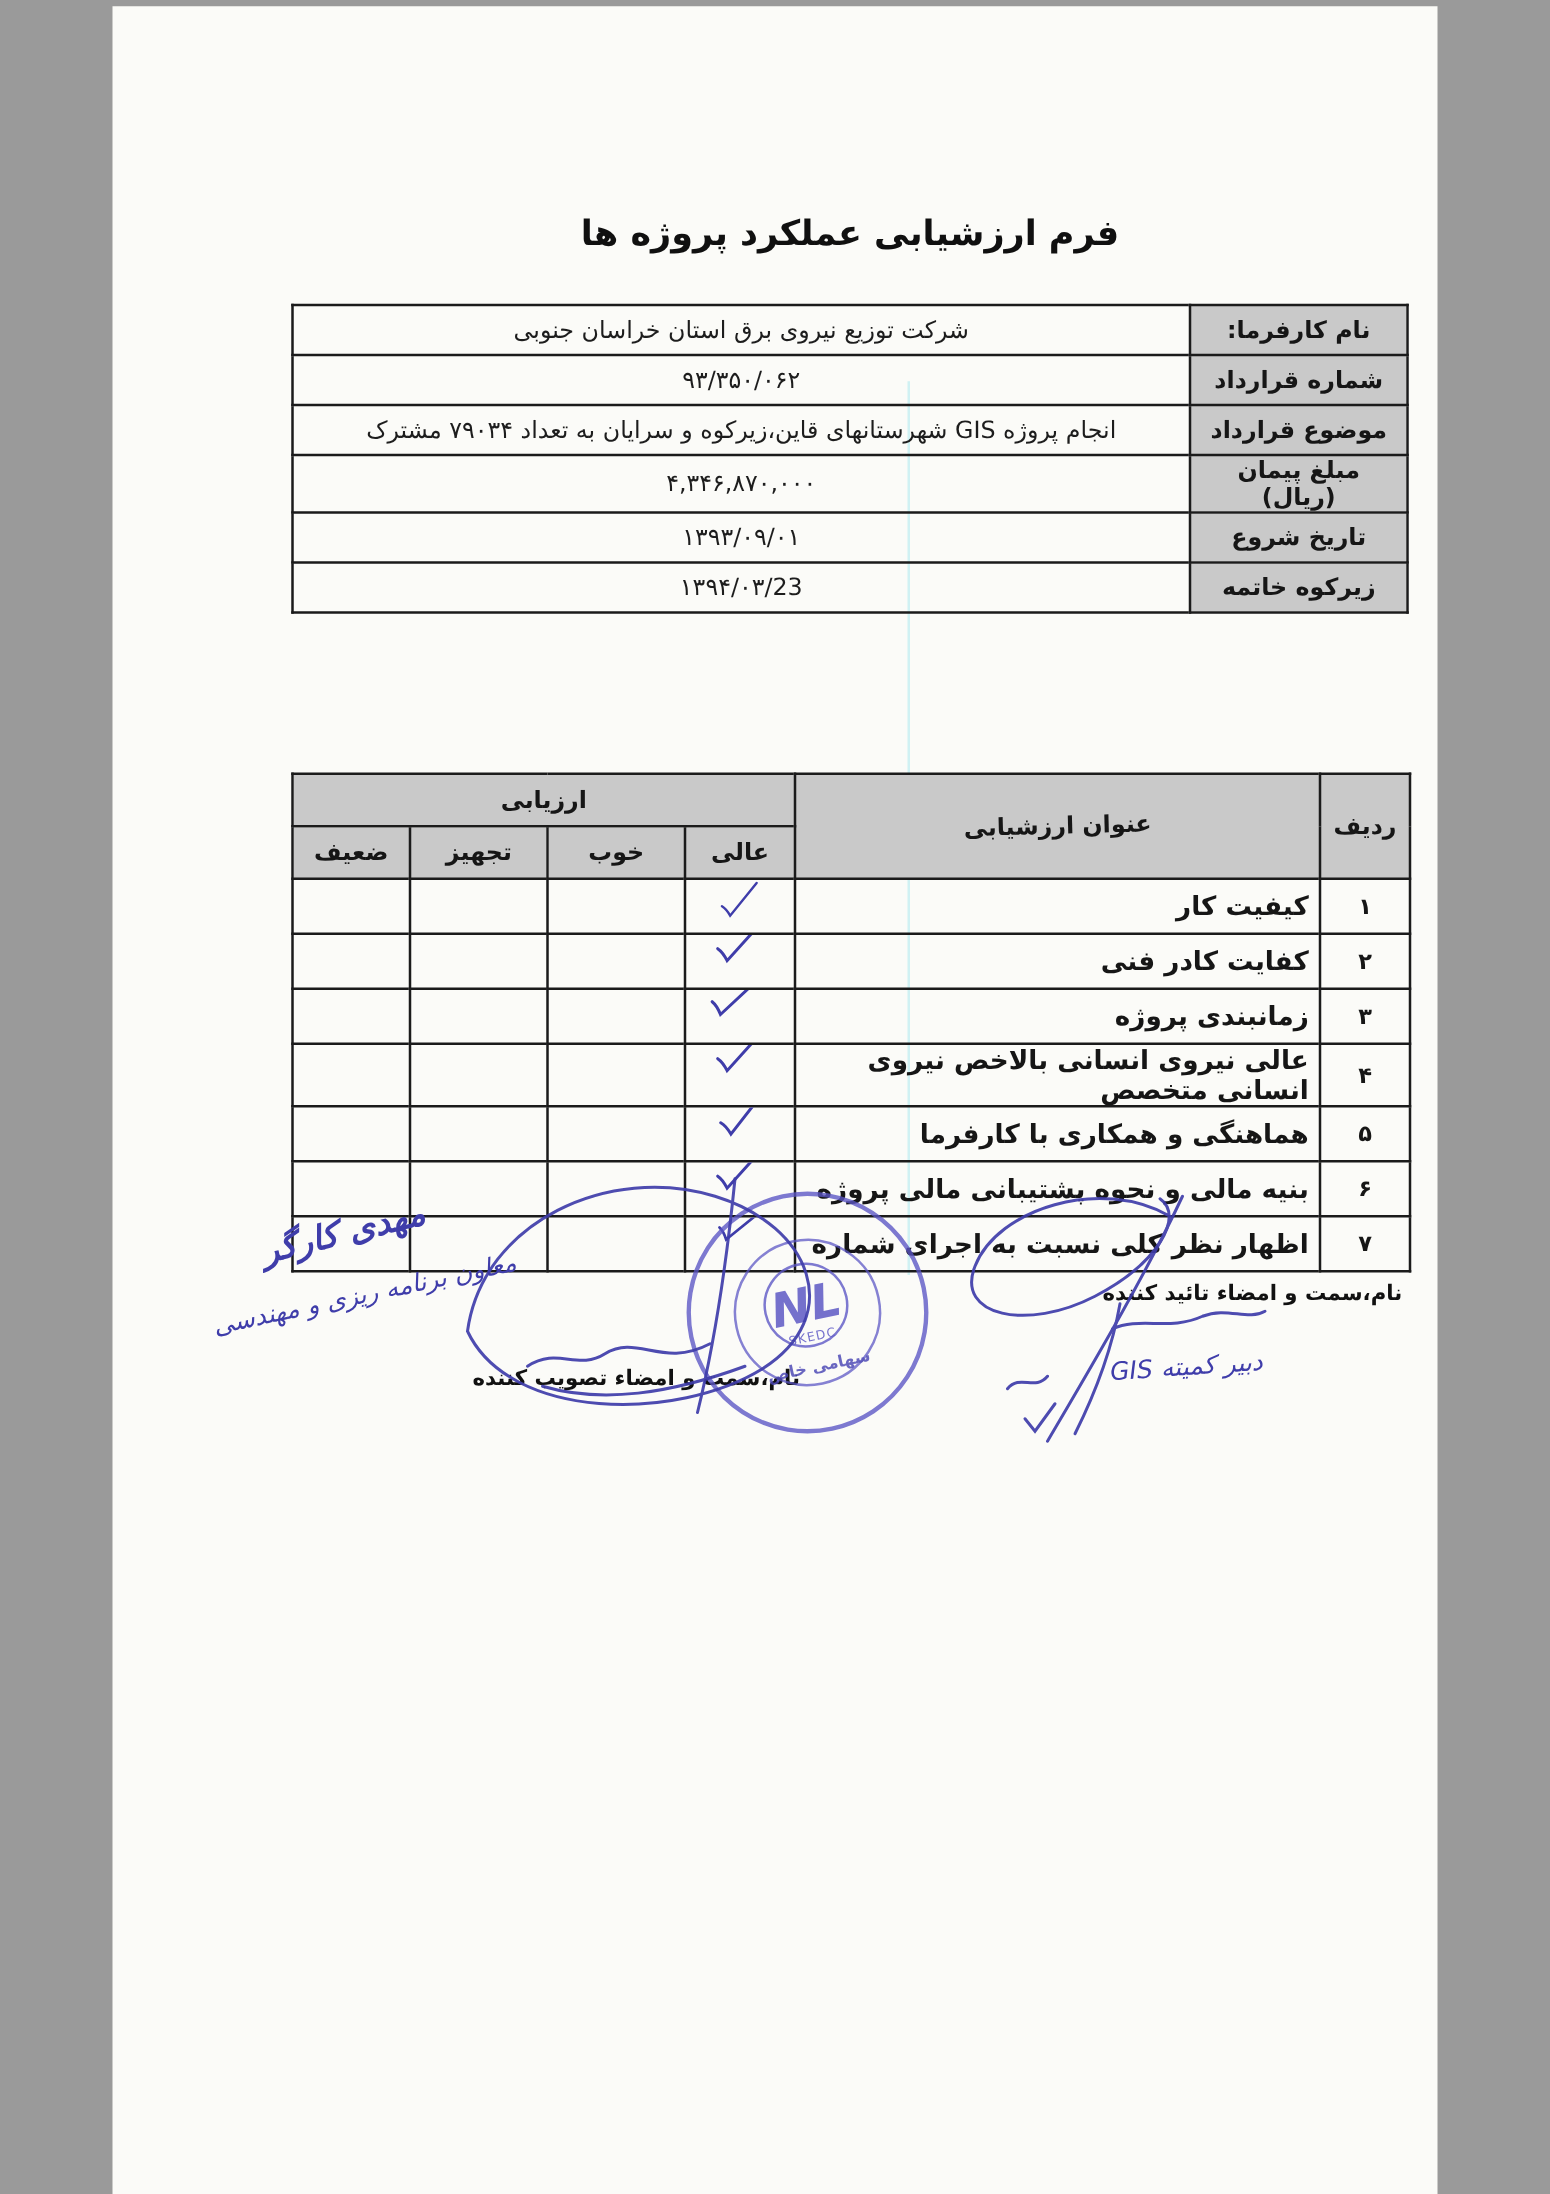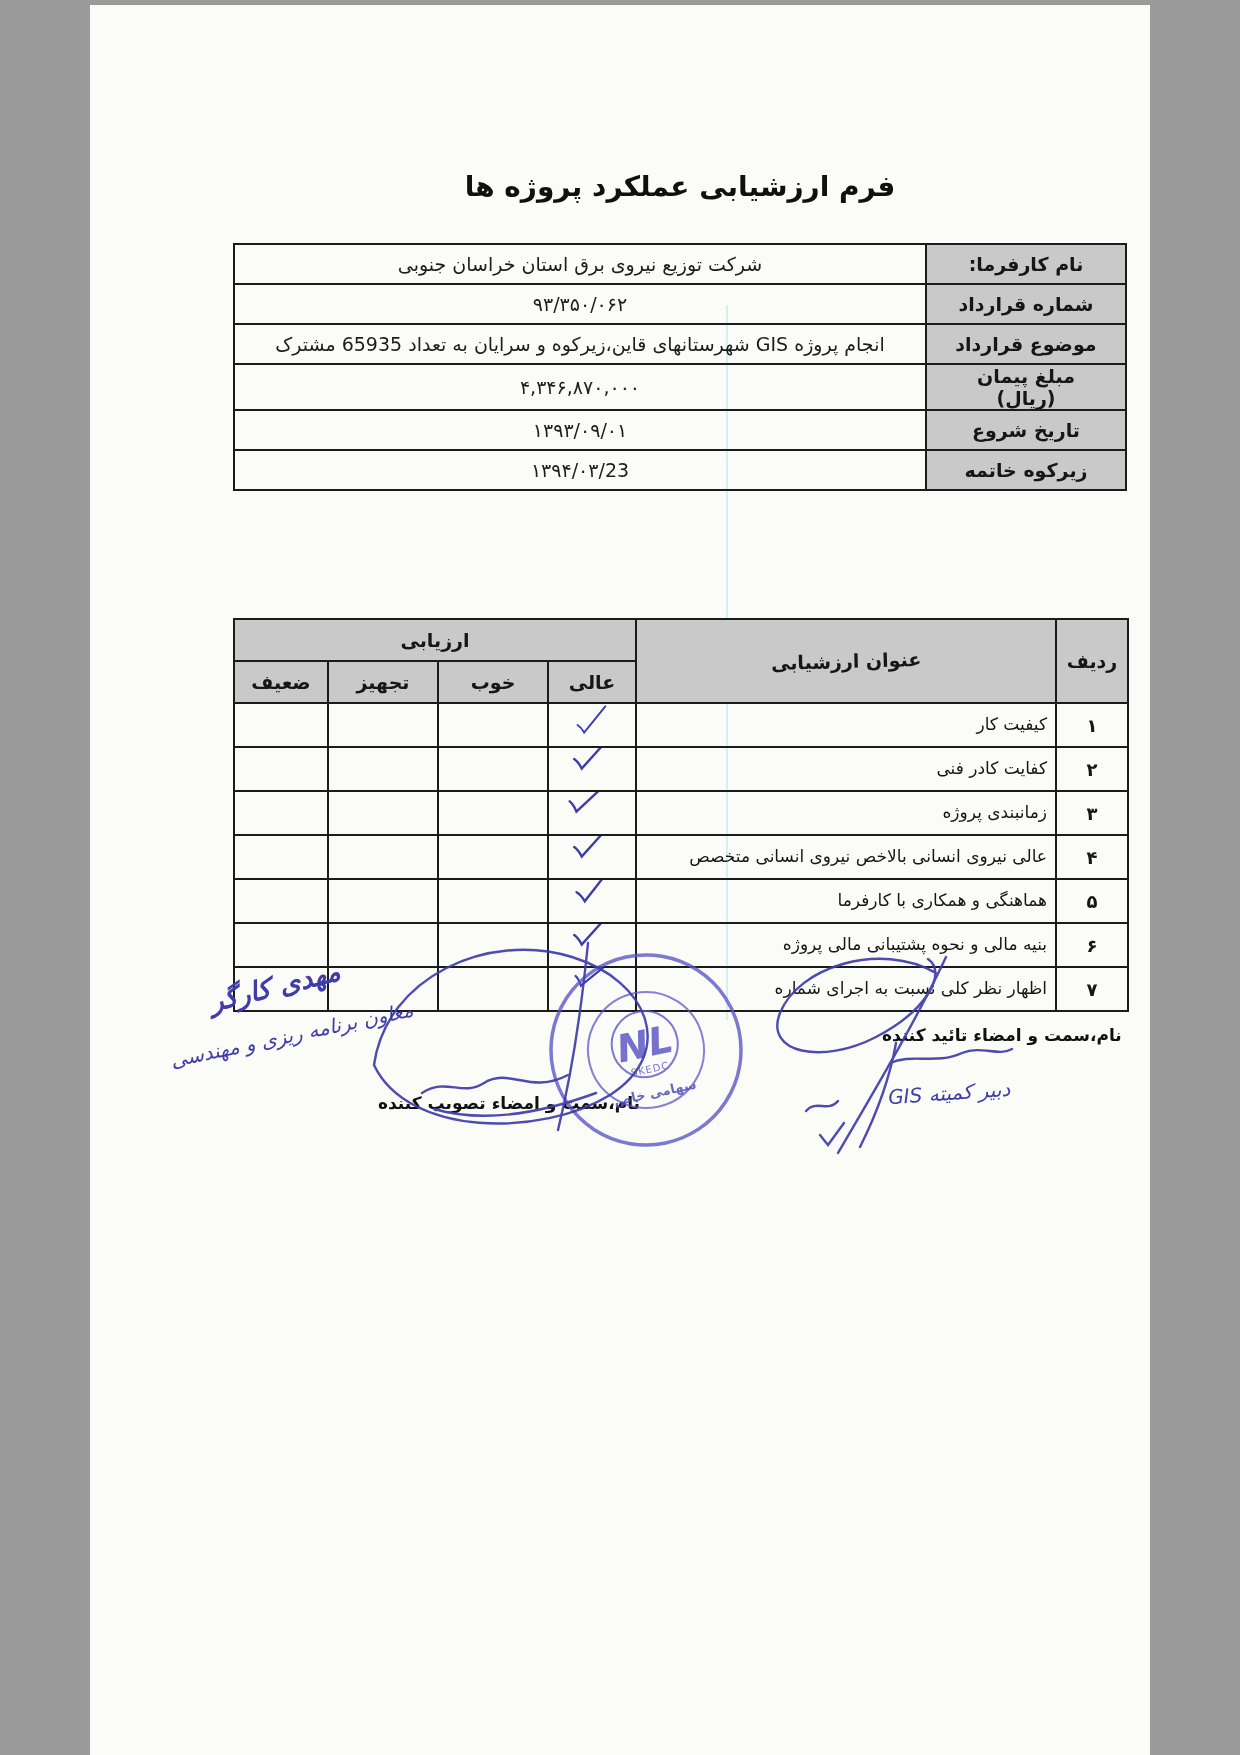--- a/index.html
+++ b/index.html
@@ -16,31 +16,31 @@
     position:absolute;top:165px;left:143px;width:894px;margin:0;
     text-align:center;font-size:28px;font-weight:bold;letter-spacing:.5px;color:#101010;
   }
 
   table{border-collapse:collapse;table-layout:fixed;}
   td,th{border:2px solid #1b1b1b;overflow:hidden;}
 
   
   .contract-table{position:absolute;top:238px;left:143px;width:894px;}
   .contract-table td{height:38px;}
-  .lblcell{background:#c9c9c9;width:160px;font-weight:bold;font-size:19px;text-align:center;padding:0 19px;}
+  .lblcell{background:#c9c9c9;width:160px;font-weight:bold;font-size:19px;text-align:center;padding:0 6px;}
   .valcell{font-size:19px;text-align:center;padding:0 10px;color:#1d1d1d;}
 
   
   .eval-table{position:absolute;top:613px;left:143px;width:894px;}
   .eval-table thead th{background:#c9c9c9;font-size:19px;font-weight:bold;}
   .eval-table thead tr{height:42px;}
   .eval-table tbody tr{height:44px;}
   th.tilt span{display:inline-block;transform:rotate(-1.5deg);}
   .row-num{text-align:center;font-weight:bold;font-size:18px;}
-  .row-title{font-weight:normal;font-size:17px;text-align:right;padding:0 8px;line-height:1.15;}
+  .row-title{font-weight:bold;font-size:21px;text-align:right;padding:0 8px;line-height:1.15;}
   .rate-cell{position:relative;}
   .check{position:absolute;left:50%;top:-14px;transform:translateX(-50%) rotate(-3deg);}
   .eval-table tbody tr:nth-child(1) .check{top:-4px;transform:translateX(-50%) scale(.82) rotate(-6deg);}
   .eval-table tbody tr:nth-child(3) .check{transform:translateX(-58%) rotate(2deg);}
   .eval-table tbody tr:nth-child(5) .check{transform:translateX(-46%) rotate(-7deg);}
   .eval-table tbody tr:nth-child(7) .check{transform:translateX(-50%) scale(.9) rotate(6deg);}
 
   
   .sig-label{position:absolute;font-size:17px;font-weight:bold;color:#111;white-space:nowrap;z-index:2;}
   .sig-label.approver{left:288px;top:1088px;}
@@ -70,21 +70,21 @@
       <tr>
         <td class="lblcell">نام کارفرما:</td>
         <td class="valcell">شرکت توزیع نیروی برق استان خراسان جنوبی</td>
       </tr>
       <tr>
         <td class="lblcell">شماره قرارداد</td>
         <td class="valcell">۹۳/۳۵۰/۰۶۲</td>
       </tr>
       <tr>
         <td class="lblcell">موضوع قرارداد</td>
-        <td class="valcell">انجام پروژه GIS شهرستانهای قاین،زیرکوه و سرایان به تعداد 65935 مشترک</td>
+        <td class="valcell">انجام پروژه GIS شهرستانهای قاین،زیرکوه و سرایان به تعداد ۷۹۰۳۴ مشترک</td>
       </tr>
       <tr>
         <td class="lblcell">مبلغ پیمان (ریال)</td>
         <td class="valcell">۴,۳۴۶,۸۷۰,۰۰۰</td>
       </tr>
       <tr>
         <td class="lblcell">تاریخ شروع</td>
         <td class="valcell">۱۳۹۳/۰۹/۰۱</td>
       </tr>
       <tr>

